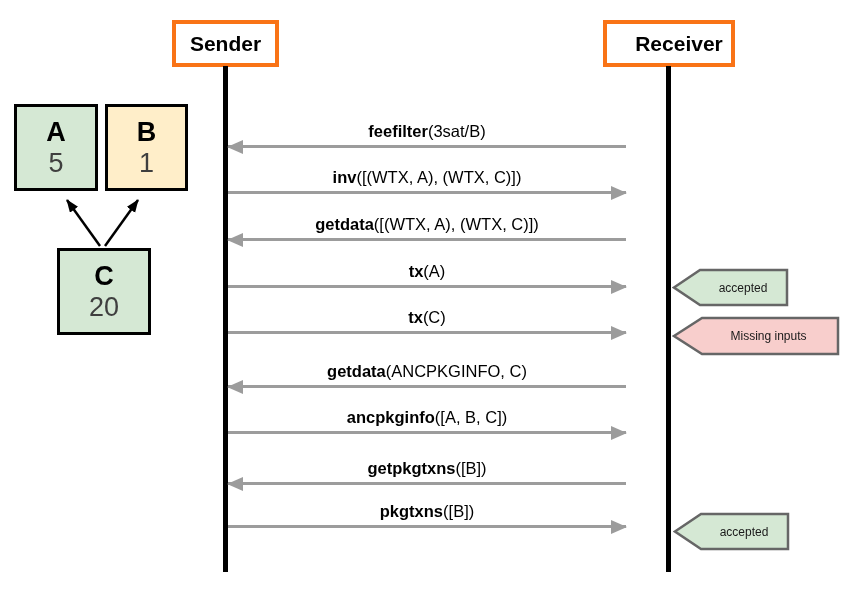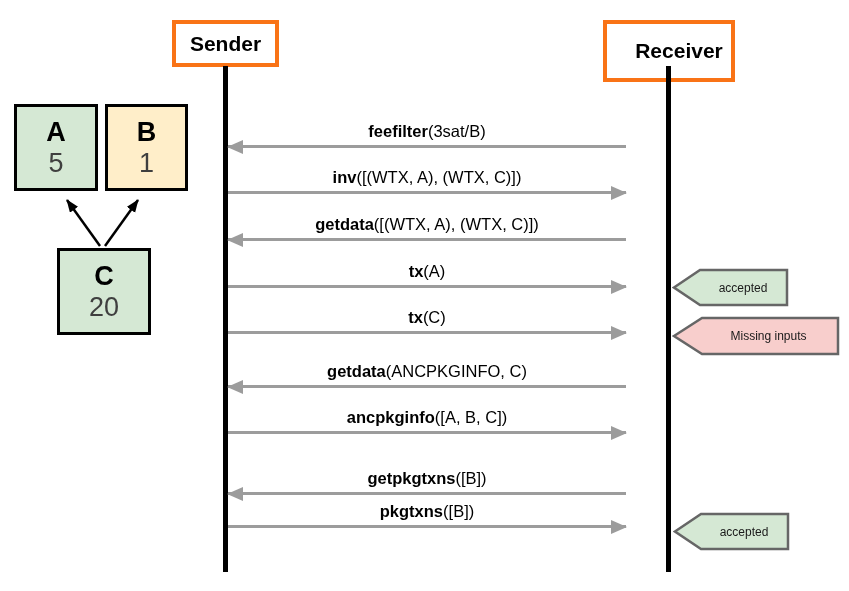--- a/index.html
+++ b/index.html
@@ -8,21 +8,21 @@
     font-family:"Liberation Sans","DejaVu Sans",sans-serif; overflow:hidden;
   }
 
   
   .actor {
     position:absolute; box-sizing:border-box; border:4px solid #f97316; background:#fff;
     display:flex; align-items:center; justify-content:center;
     font-weight:bold; font-size:21px; color:#000;
   }
   .actor-sender   { left:172px; top:20px; width:107px; height:47px; }
-  .actor-receiver { left:603px; top:20px; width:132px; height:62px;padding-left:20px; }
+  .actor-receiver { left:603px; top:20px; width:132px; height:47px;padding-left:20px; }
 
   
   .lifeline { position:absolute; top:66px; height:506px; width:4.5px; background:#000; }
   .lifeline-sender   { left:223px; }
   .lifeline-receiver { left:666px; }
 
   
   .msg { position:absolute; left:228px; width:398px; }
   .msg-label {
     text-align:center; font-size:16.5px; color:#000;
@@ -136,21 +136,21 @@
   <div class="msg dir-left" style="top:361px">
     <div class="msg-label"><span class="fn">getdata</span><span class="args">(ANCPKGINFO, C)</span></div>
     <div class="msg-arrow"></div>
   </div>
 
   <div class="msg dir-right" style="top:407px">
     <div class="msg-label"><span class="fn">ancpkginfo</span><span class="args">([A, B, C])</span></div>
     <div class="msg-arrow"></div>
   </div>
 
-  <div class="msg dir-left" style="top:468px">
+  <div class="msg dir-left" style="top:458px">
     <div class="msg-label"><span class="fn">getpkgtxns</span><span class="args">([B])</span></div>
     <div class="msg-arrow"></div>
   </div>
 
   <div class="msg dir-right" style="top:501px">
     <div class="msg-label"><span class="fn">pkgtxns</span><span class="args">([B])</span></div>
     <div class="msg-arrow"></div>
   </div>
 
   <div class="badge badge-accepted-1">

